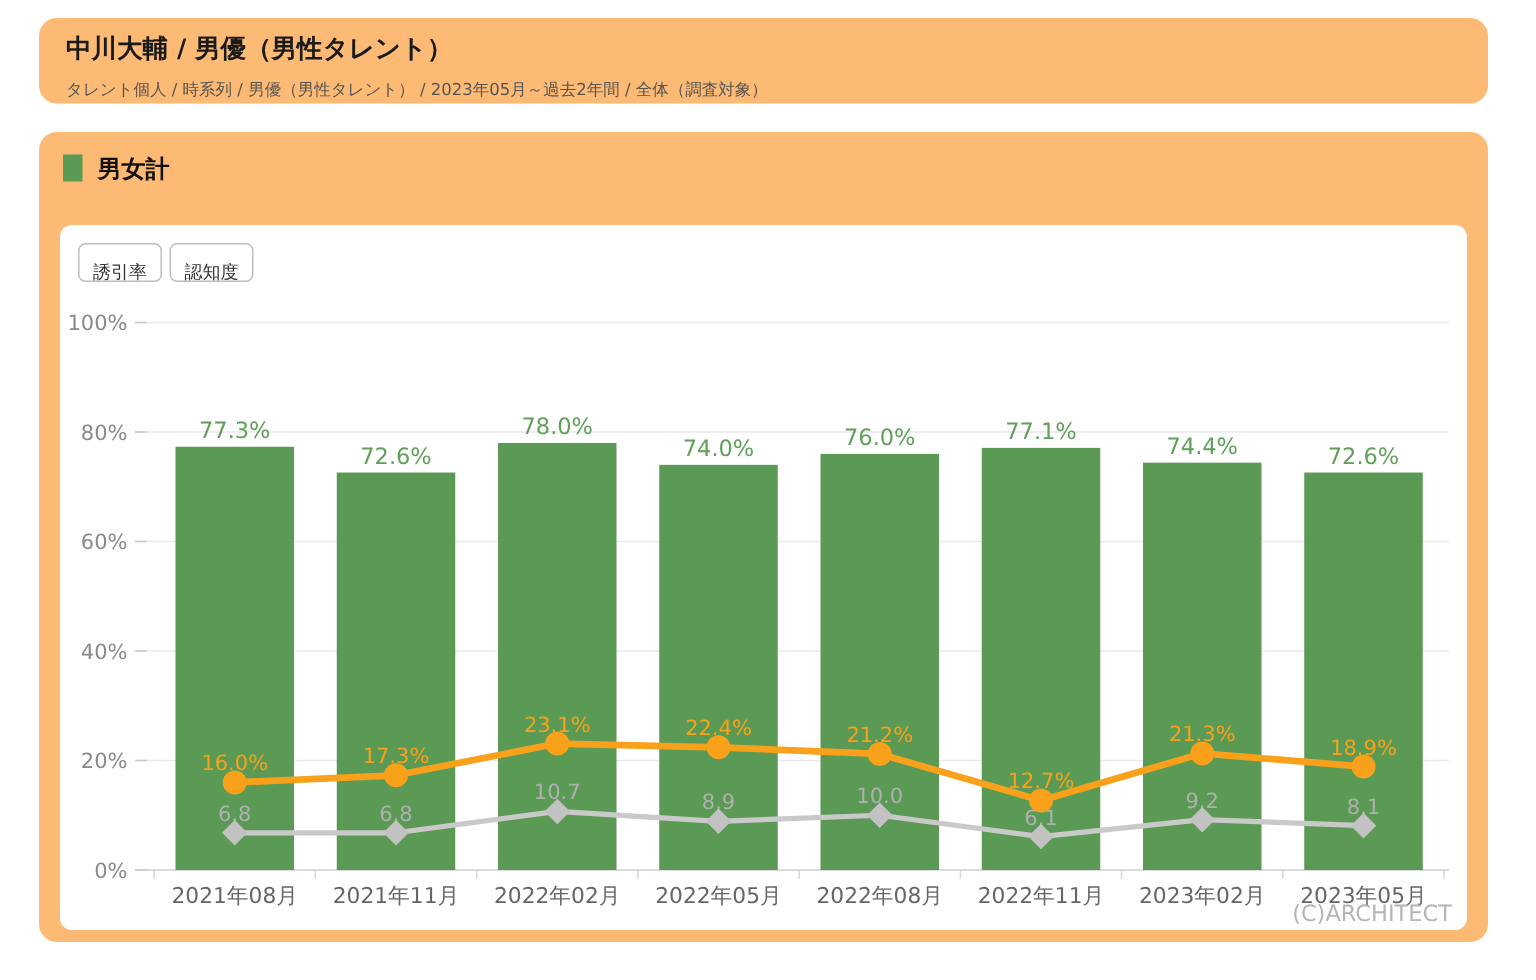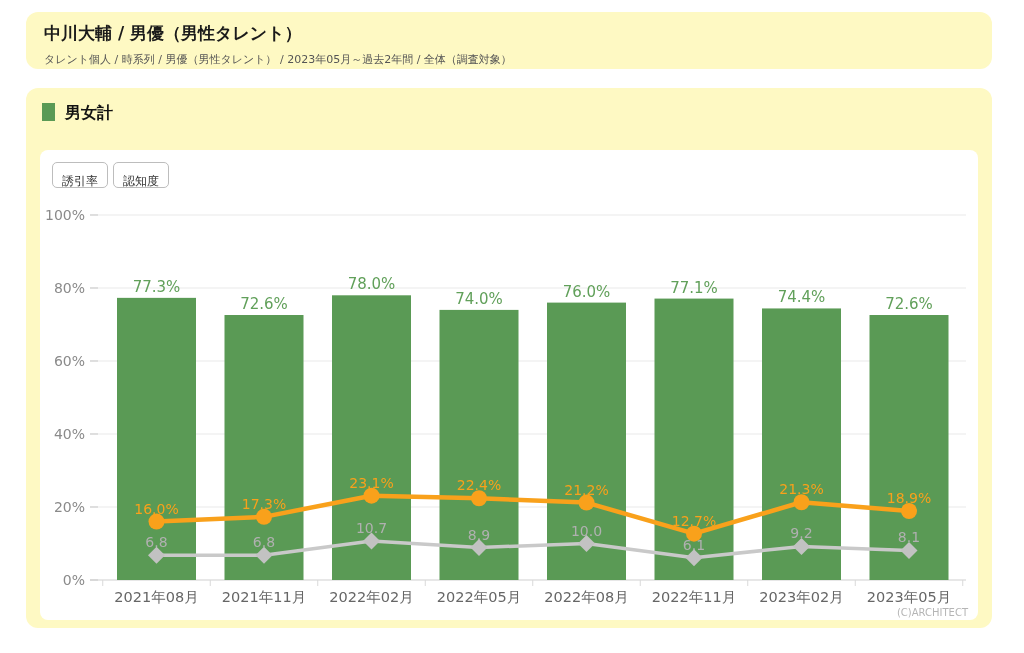--- a/index.html
+++ b/index.html
@@ -1,18 +1,18 @@
 <!DOCTYPE html>
 <html><head>
 <meta charset="utf-8">
 <style>
   * { margin:0; padding:0; box-sizing:border-box; }
   html,body { width:1024px; height:653px; background:#ffffff;
     font-family:"DejaVu Sans","Liberation Sans",sans-serif; }
-  .card { position:absolute; left:26px; width:966px; background:#fef9c3; border-radius:12px; }
+  .card { position:absolute; left:26px; width:966px; background:#fdba74; border-radius:12px; }
 
   
   .header-card { top:12px; height:57px; padding:9px 18px; }
   .page-title { font-size:17px; font-weight:bold; color:#1a1a1a; line-height:24px; }
   .breadcrumb { font-size:11px; color:#555; margin-top:7px; }
 
   
   .main-card { top:88px; height:540px; }
   .section-head { display:flex; padding:15px 16px 0 16px; }
   .section-marker { width:13px; height:18px; background:#5a9a55; margin-right:10px; }
@@ -24,21 +24,21 @@
 
   .legend { position:absolute; top:12px; left:12px; display:flex; gap:5px; }
   .legend-btn { display:flex; align-items:center; gap:6px; background:#fff;
     border:1px solid #bdbdbd; border-radius:5px; padding:4px 9px; font-size:12px;
     color:#333; height:26px; cursor:pointer;flex-direction:column; }
   .legend-btn svg { display:block; }
 
   #chart-svg { position:absolute; left:0; top:44px; }
   #chart-svg text { font-family:"DejaVu Sans","Liberation Sans",sans-serif; }
 
-  .copyright { position:absolute; right:10px; bottom:2px; font-size:10px; color:#b5b5b5; }
+  .copyright { position:absolute; right:10px; bottom:2px; font-size:15px; color:#b5b5b5; }
 </style>
 </head>
 <body>
 
 <div class="card header-card">
   <div class="page-title">中川大輔 / 男優（男性タレント）</div>
   <div class="breadcrumb">タレント個人 / 時系列 / 男優（男性タレント） / 2023年05月～過去2年間 / 全体（調査対象）</div>
 </div>
 
 <div class="card main-card">

